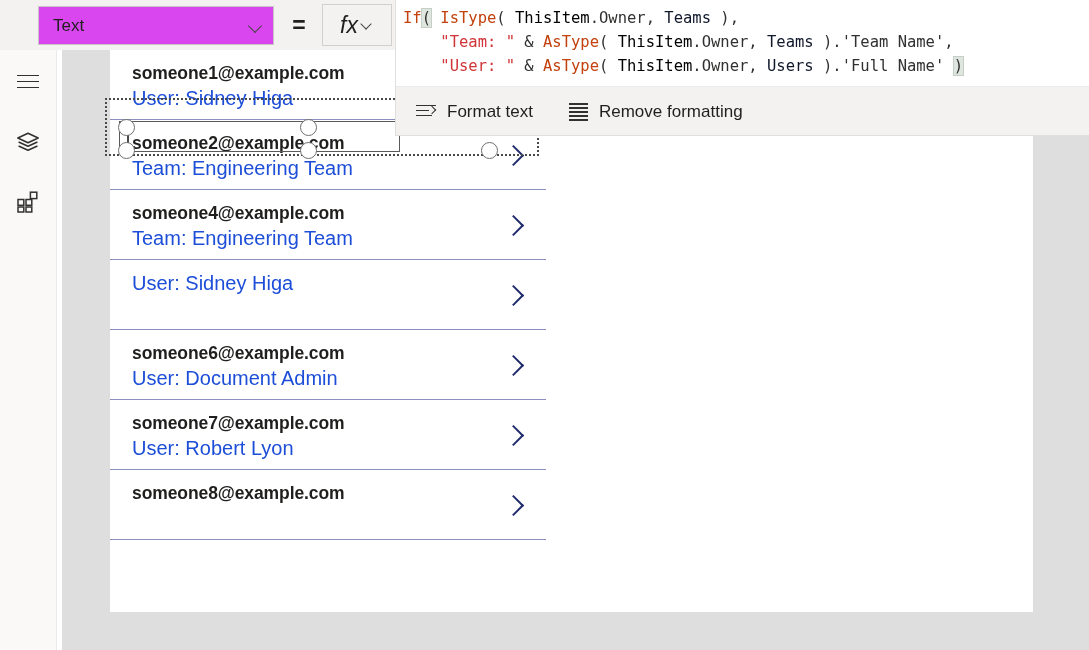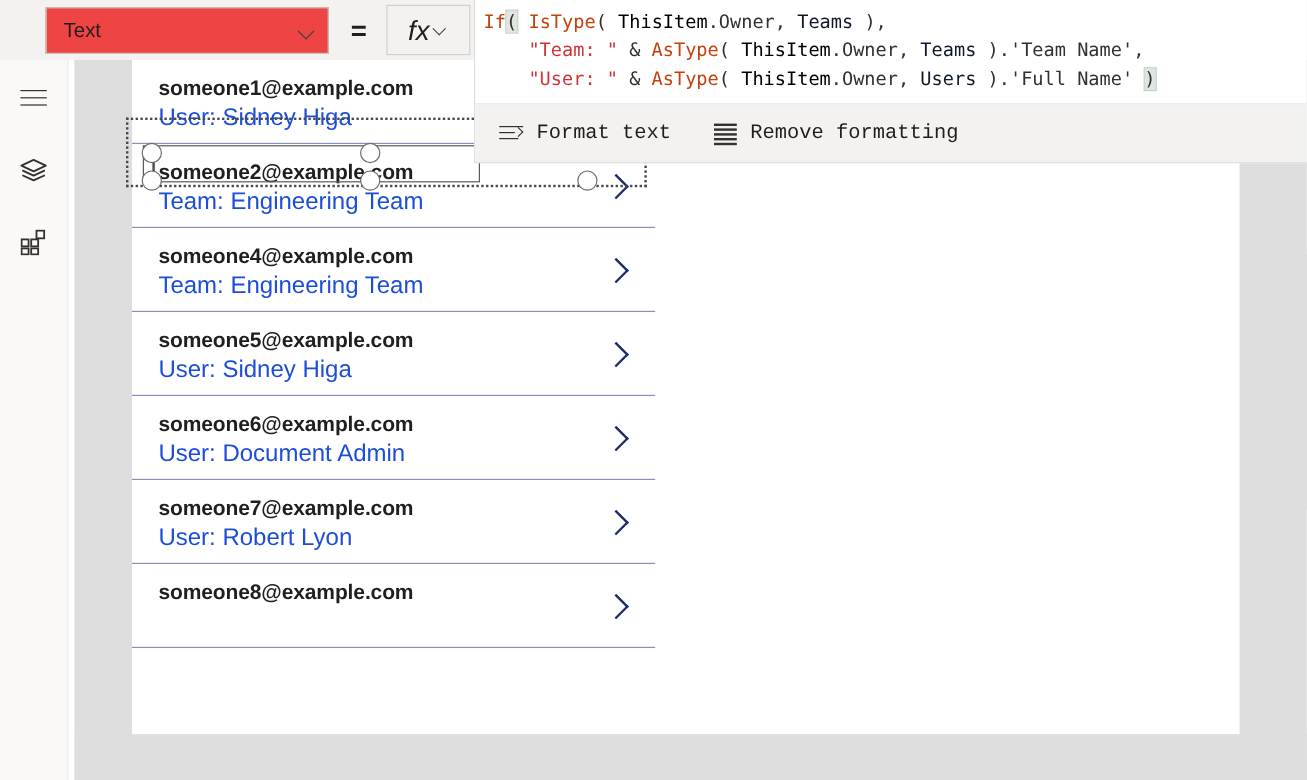--- a/index.html
+++ b/index.html
@@ -27,21 +27,21 @@
     left: 0; top: 0;
     width: 1089px;
     height: 50px;
     background: #f3f2f1;
     box-sizing: border-box;
   }
   .prop-dropdown {
     position: absolute;
     left: 38px; top: 6px;
     width: 236px; height: 39px;
-    background: #ef4444;
+    background: #d946ef;
     border: 1px solid #c8c6c4;
     box-sizing: border-box;
     display: flex;
     align-items: center;
     padding: 0 10px 0 14px;
     cursor: pointer;
   }
   .prop-dropdown .label {
     flex: 1;
     font-size: 17px;
@@ -133,21 +133,20 @@
 
   
   .fmt-toolbar {
     border-top: 1px solid #edebe9;
     background: #f3f2f1;
     height: 48px;
     display: flex;
     align-items: center;
     padding-left: 16px;
     gap: 28px;
-    font-family: Liberation Mono, monospace;
   }
   .fmt-item {
     display: flex;
     align-items: center;
     gap: 11px;
     cursor: pointer;
     height: 34px;
     padding: 0 4px;
   }
   .fmt-item .cap {
@@ -425,21 +424,20 @@
             <div class="g-title">someone2@example.com</div>
             <div class="g-sub">Team: Engineering Team</div>
             <span class="g-chevron"></span>
           </div>
           <div class="g-item">
             <div class="g-title">someone4@example.com</div>
             <div class="g-sub">Team: Engineering Team</div>
             <span class="g-chevron"></span>
           </div>
           <div class="g-item">
-            <div class="g-title">someone5@example.com</div>
             <div class="g-sub">User: Sidney Higa</div>
             <span class="g-chevron"></span>
           </div>
           <div class="g-item">
             <div class="g-title">someone6@example.com</div>
             <div class="g-sub">User: Document Admin</div>
             <span class="g-chevron"></span>
           </div>
           <div class="g-item">
             <div class="g-title">someone7@example.com</div>

